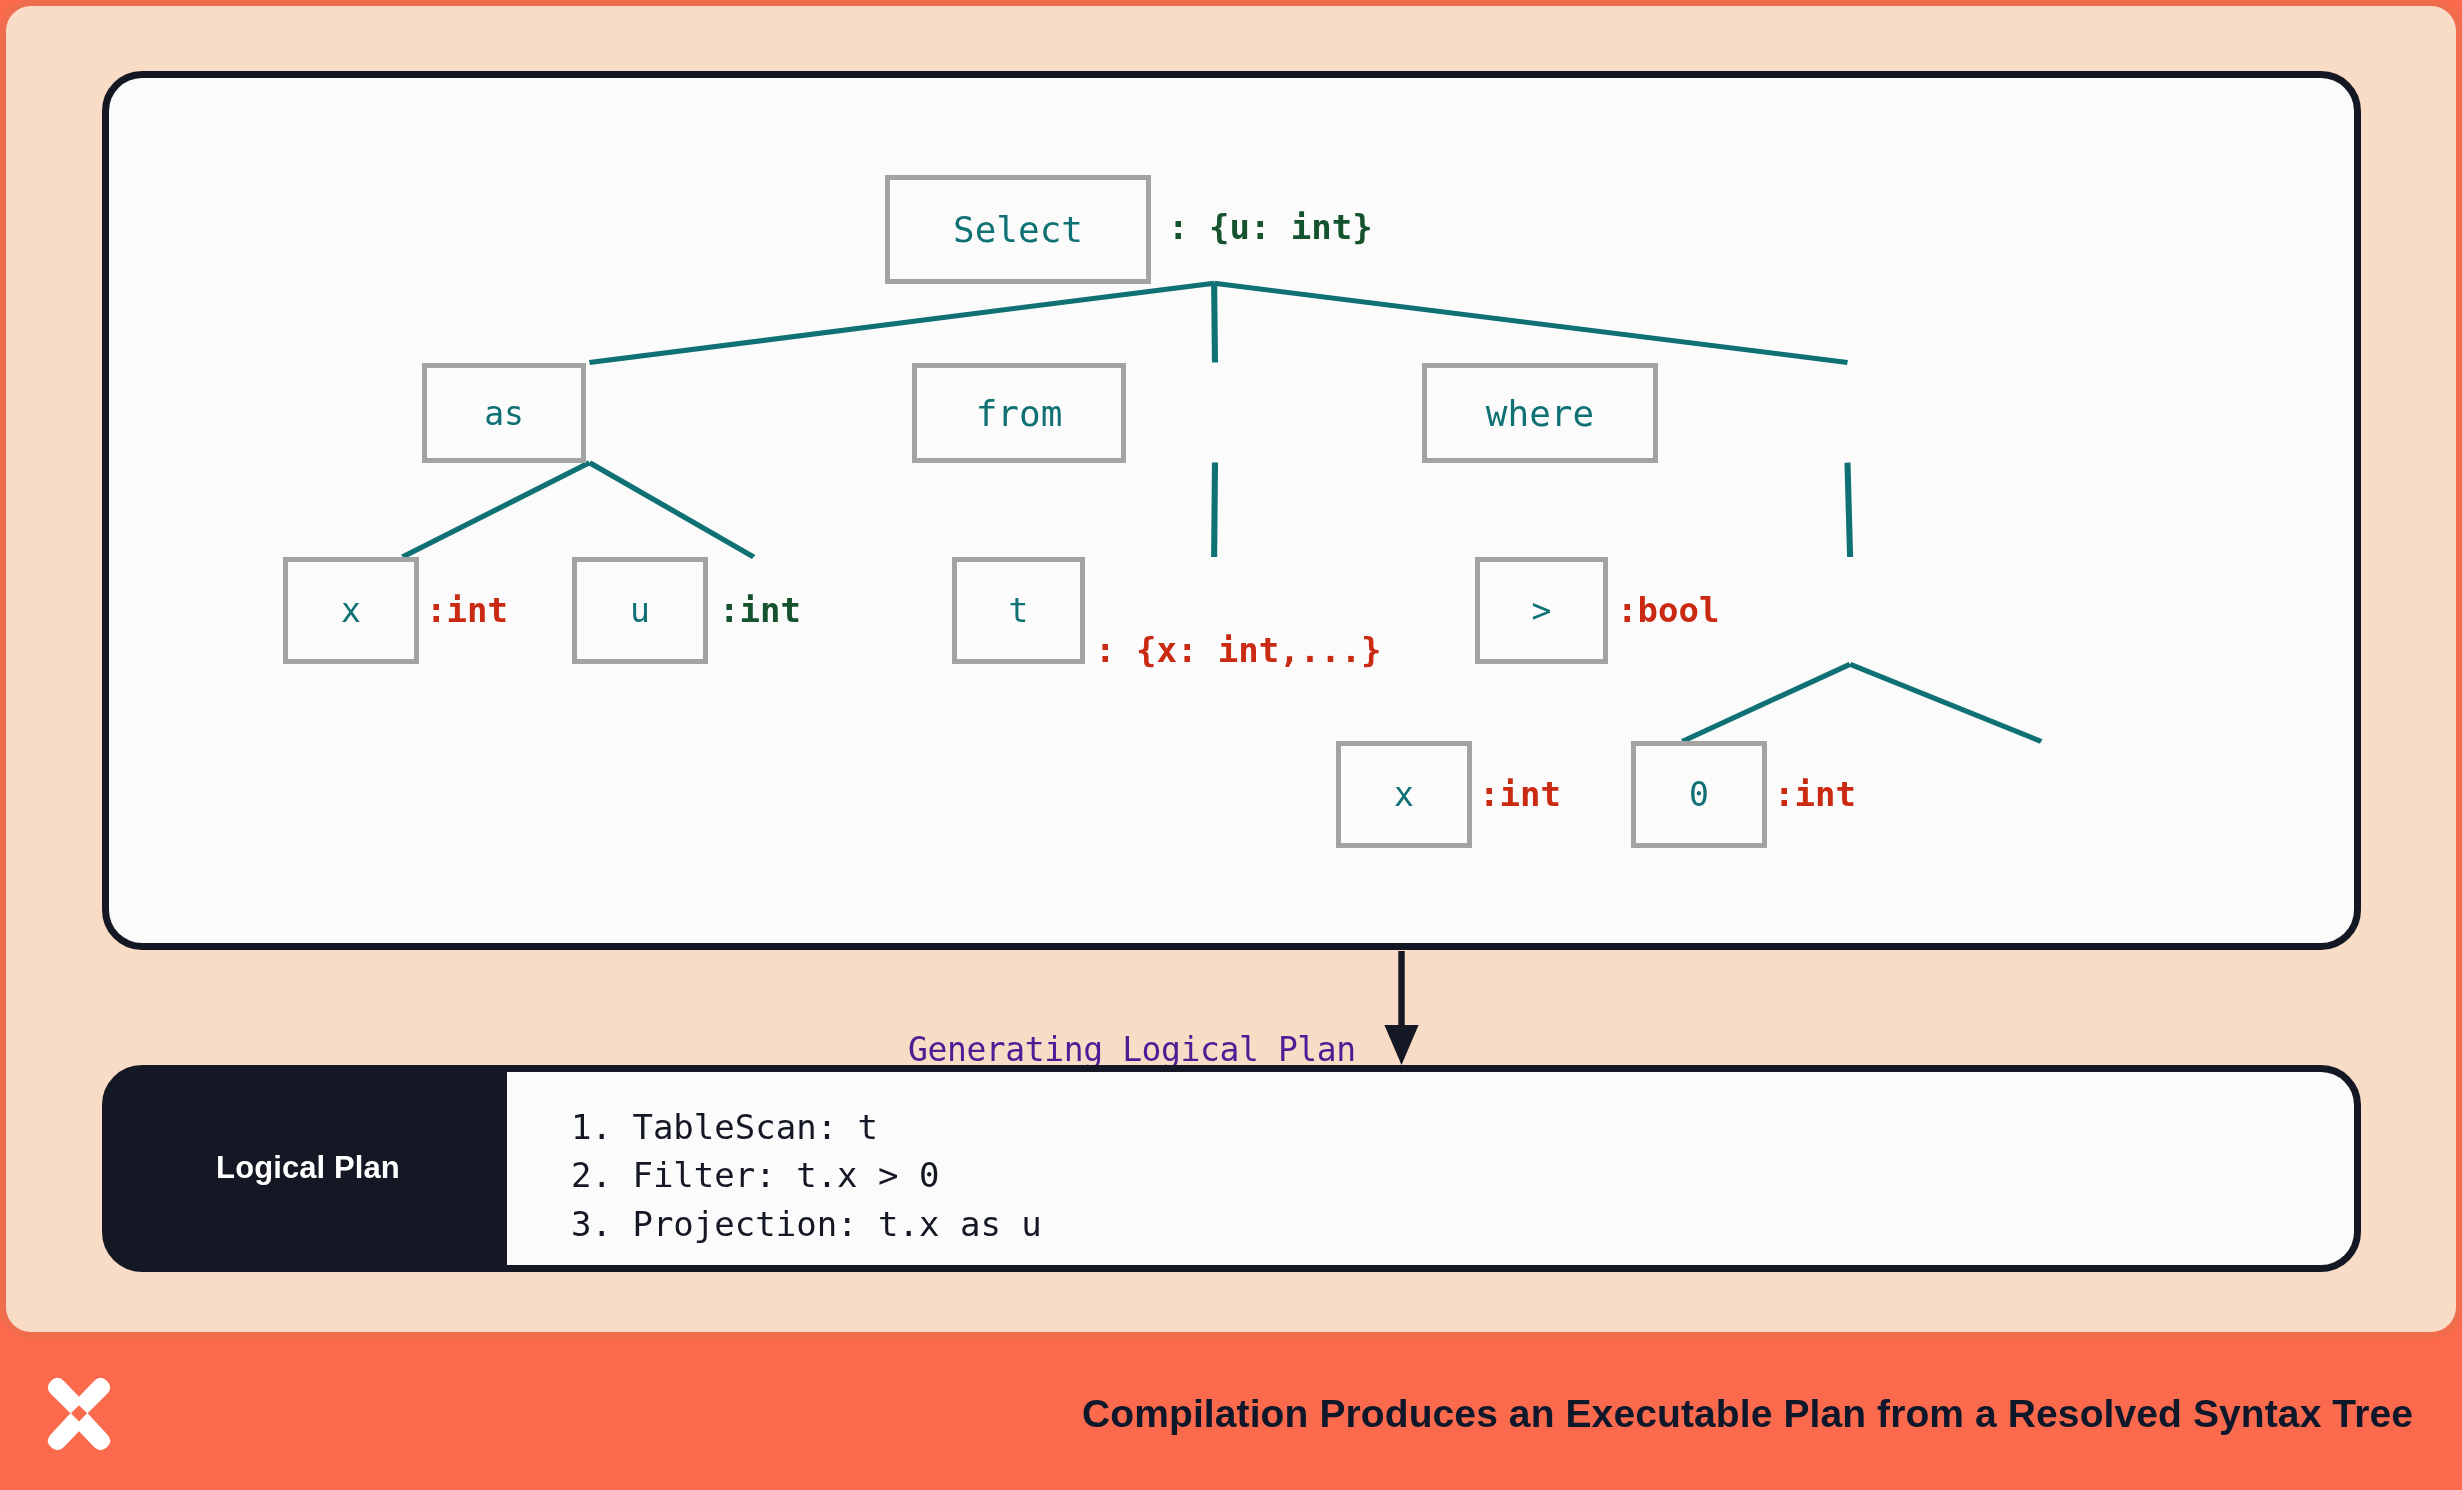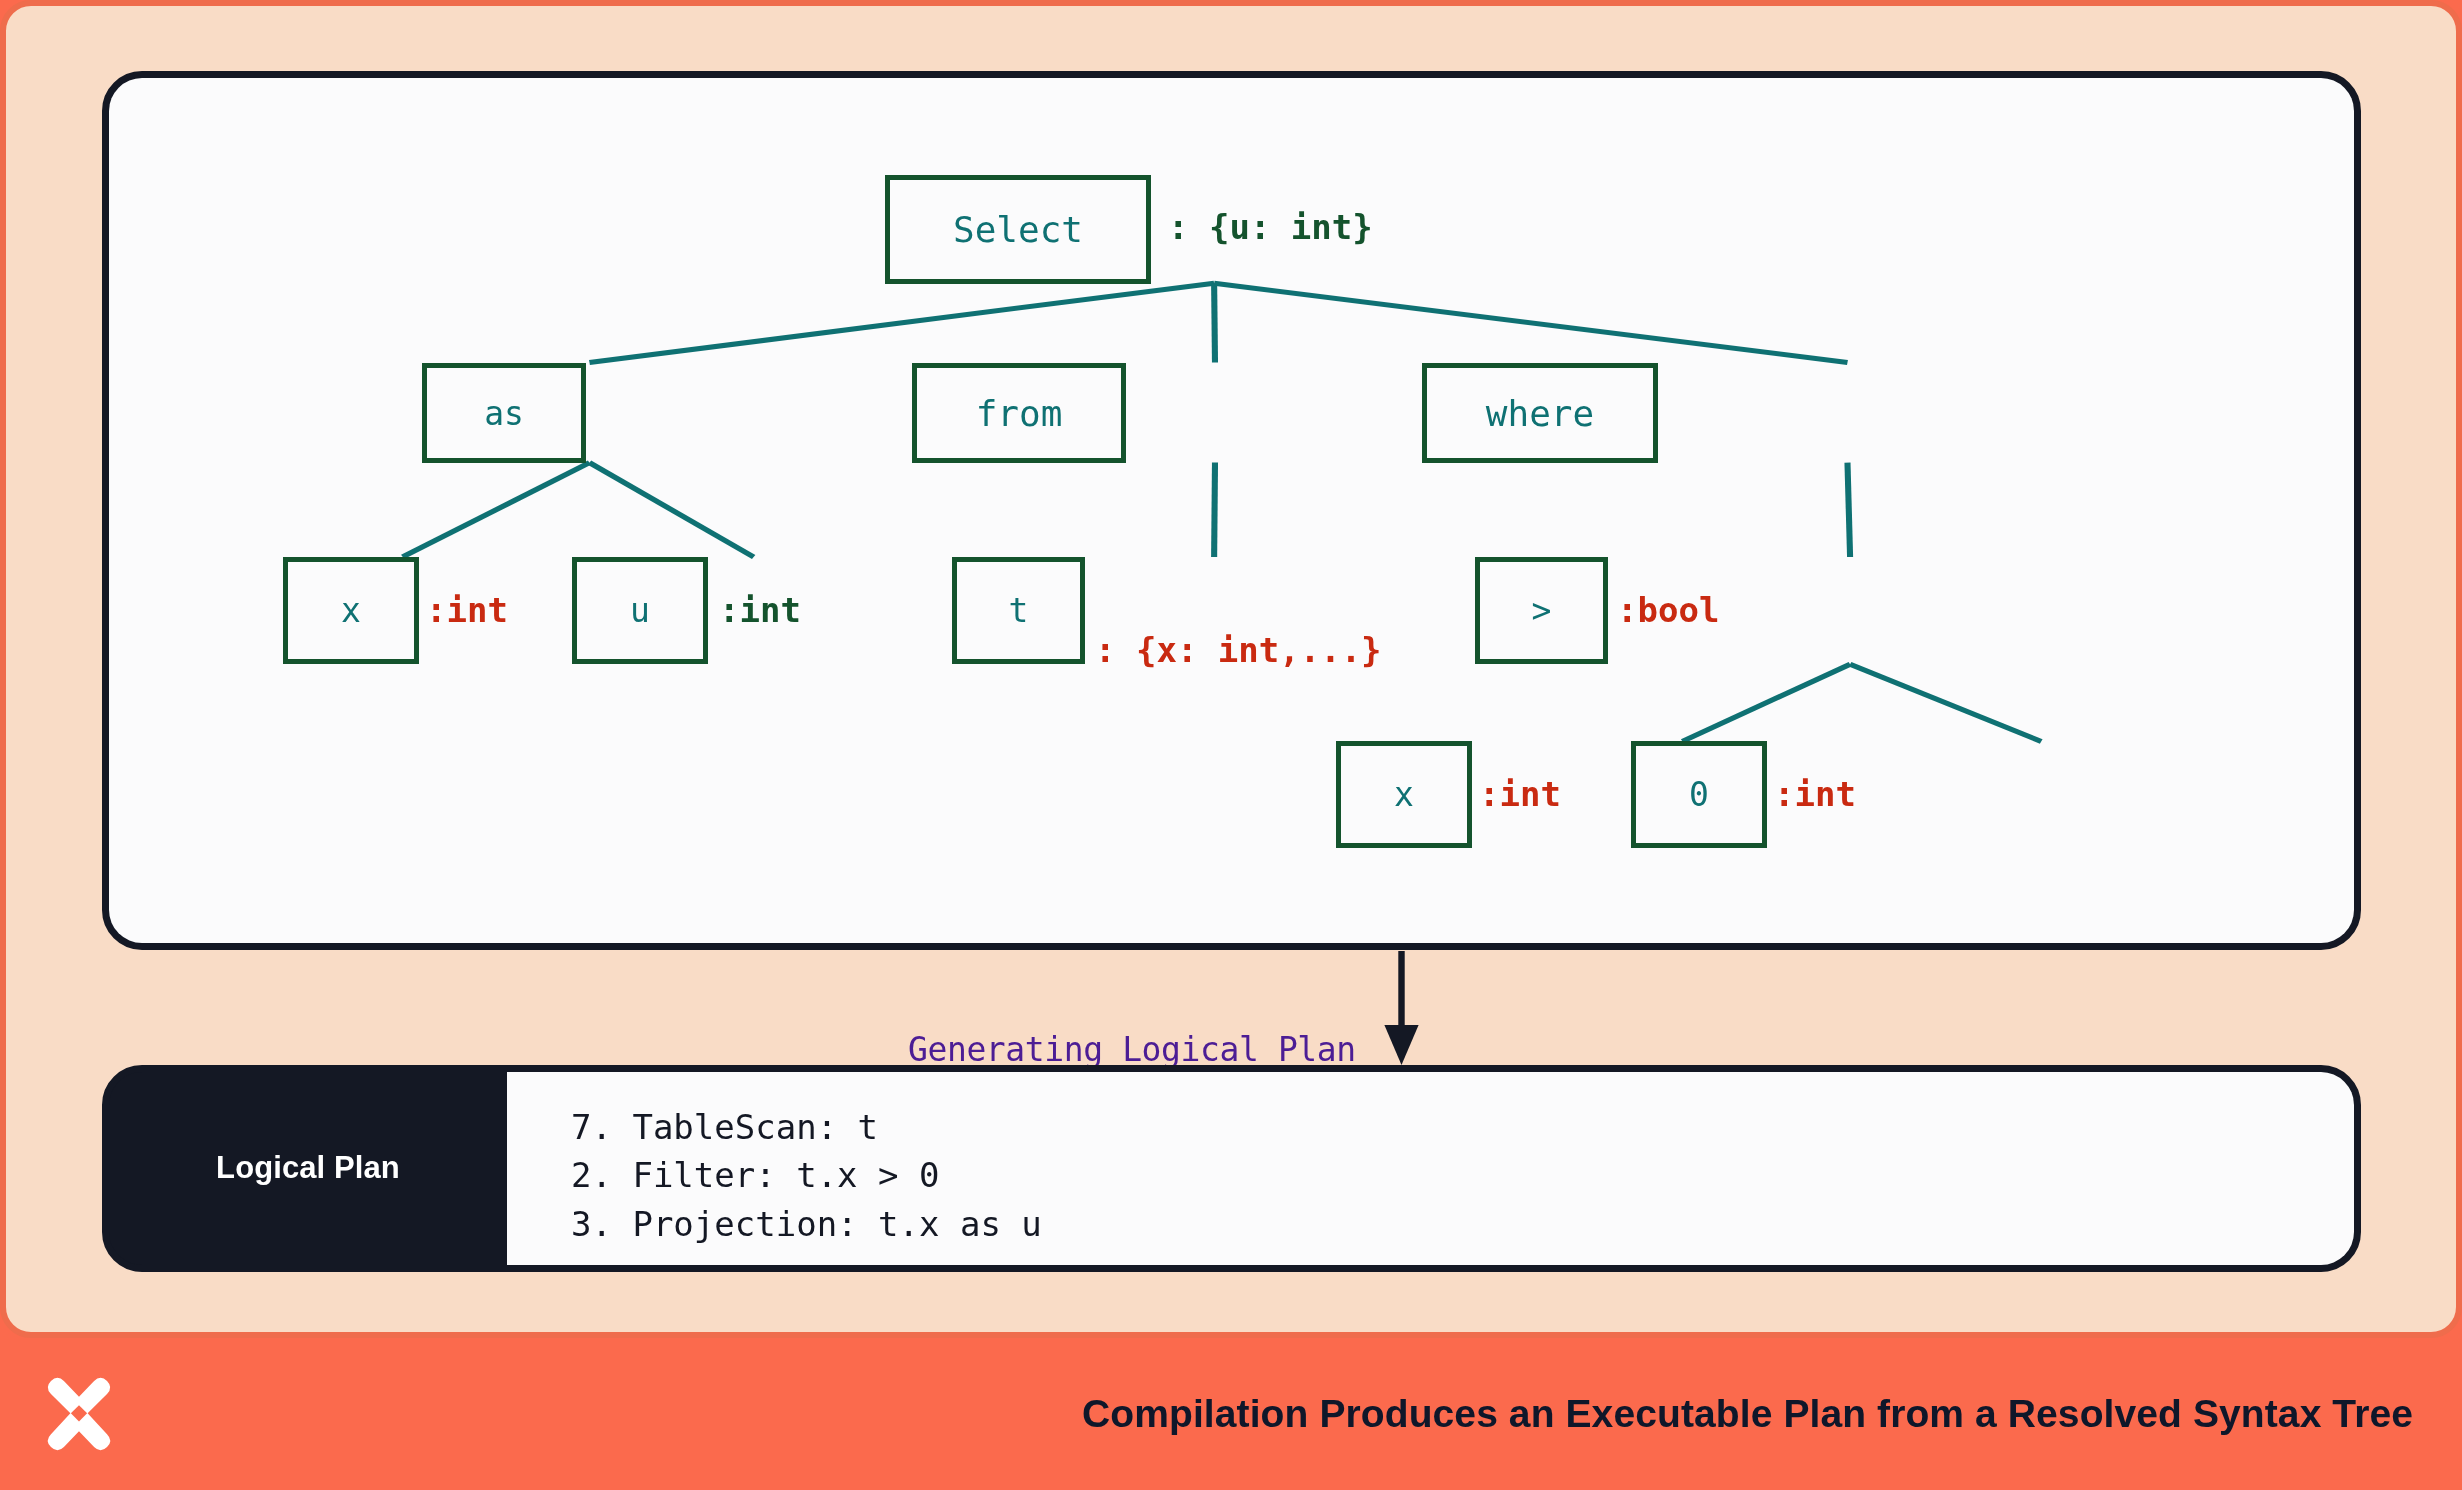--- a/index.html
+++ b/index.html
@@ -70,21 +70,21 @@
   #tree-canvas {
     position: absolute;
     left: 0; top: 0;
     width: 100%;
     height: 100%;
   }
 
   
   .node {
     position: absolute;
-    border: 5px solid #14532d;
+    border: 5px solid #a3a3a3;
     background: #FBFBFC;
     display: flex;
     align-items: center;
     justify-content: center;
     color: #0F7173;
     font-family: "DejaVu Sans Mono", "Liberation Mono", monospace;
     font-size: 33px;
     box-sizing: border-box;
     z-index: 3;
   }
@@ -241,21 +241,21 @@
   <div id="flow-label">Generating Logical Plan</div>
   <svg id="flow-arrow" viewBox="0 0 60 160">
     <line x1="30" y1="0" x2="30" y2="118" stroke="#141824" stroke-width="9"></line>
     <polygon points="30,160 6,104 54,104" fill="#141824"></polygon>
   </svg>
 
   <div class="card" id="plan-card">
     <div class="card-label">Logical Plan</div>
     <div class="card-body">
       <ul id="plan-list">
-          <li>7. TableScan: t</li>
+          <li>1. TableScan: t</li>
           <li>2. Filter: t.x &gt; 0</li>
           <li>3. Projection: t.x as u</li>
         </ul>
     </div>
   </div>
 
   <div id="footer">
     <svg id="brand-logo" viewBox="0 0 128 128">
       <path fill="#FFFFFF" d="M25 18 q-9 9 0 18 L52 63 25 92 q-9 9 0 18 9 9 18 0 l21-22 21 22 q9 9 18 0 9-9 0-18 L76 63 103 36 q9-9 0-18-9-9-18 0 L64 40 43 18 q-9-9-18 0 Z"></path>
       <rect x="56" y="55" width="16" height="16" transform="rotate(45 64 63)" fill="#FB6A4D"></rect>

